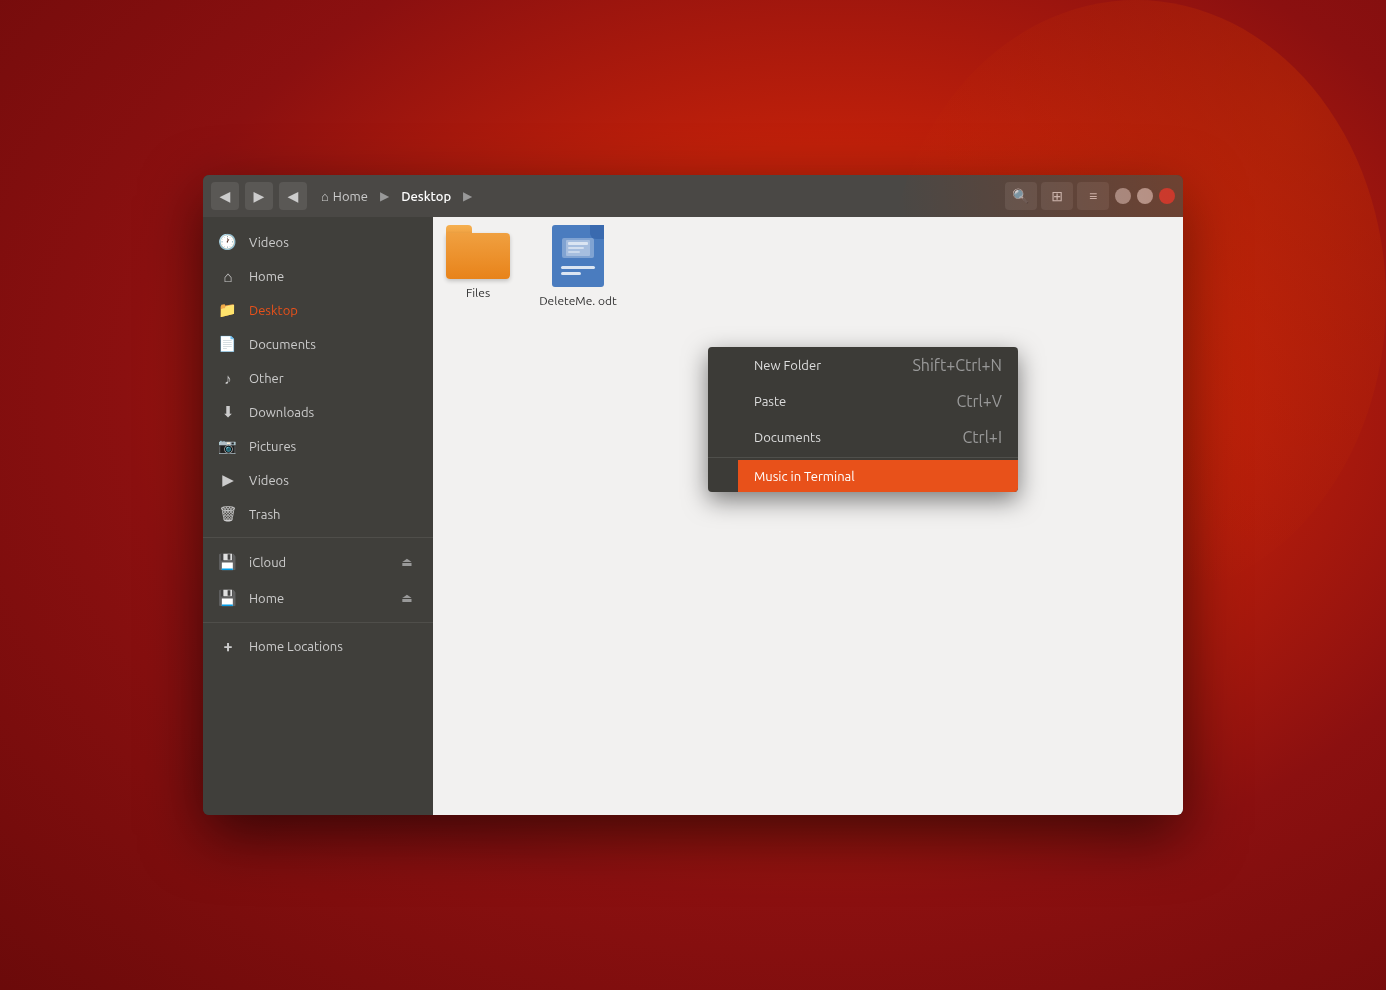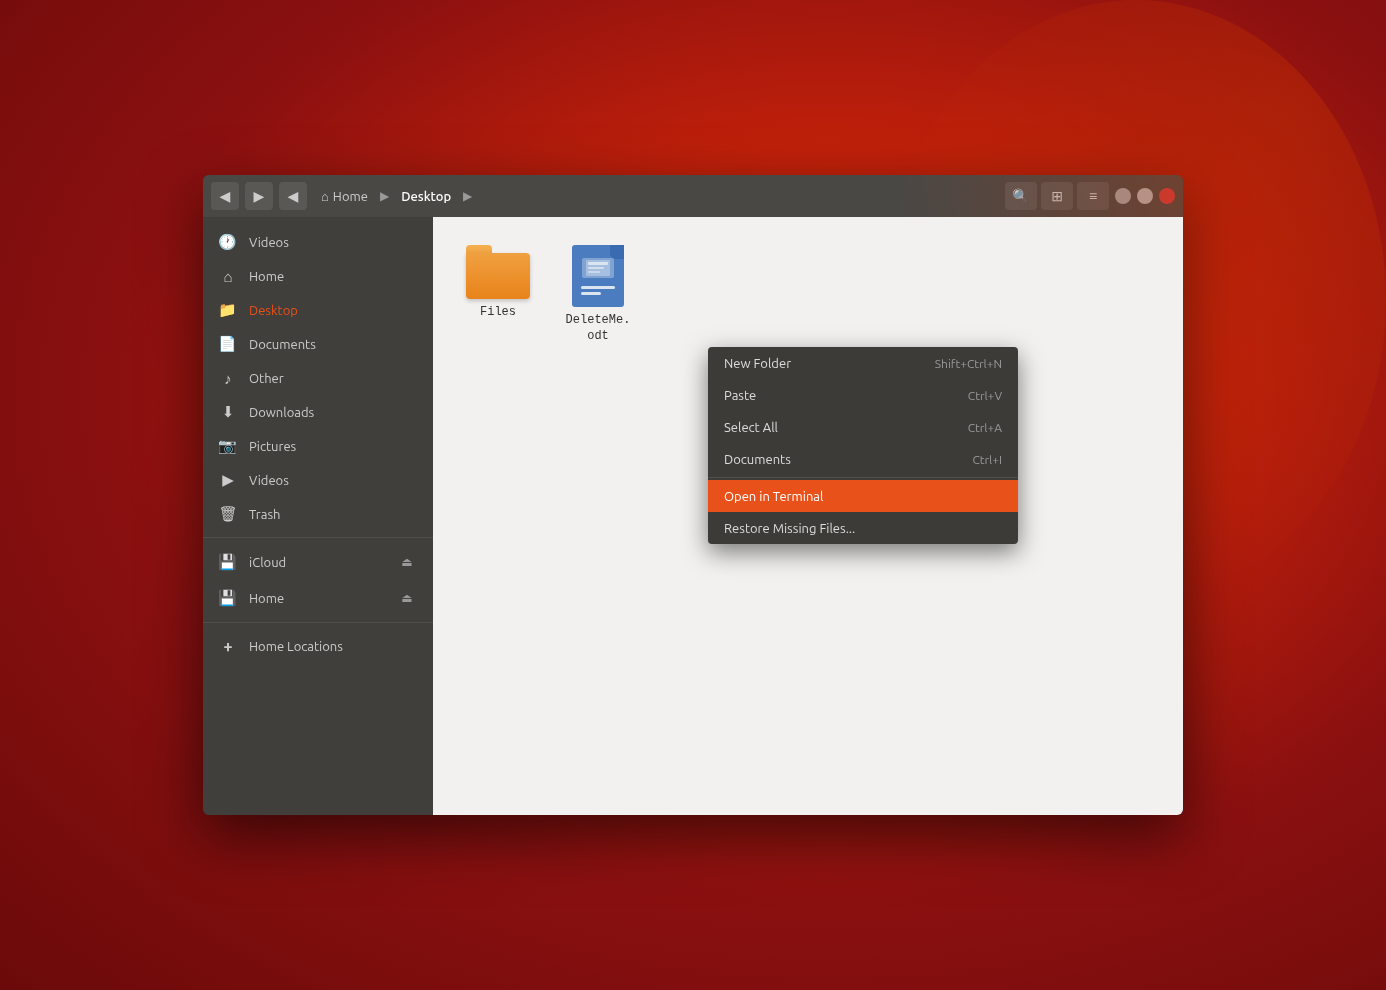--- a/index.html
+++ b/index.html
@@ -164,24 +164,22 @@
     
     .file-area {
       flex: 1;
       background: #f2f1f0;
       position: relative;
       overflow: hidden;
     }
     .files-grid {
       display: flex;
       flex-wrap: wrap;
-      padding: 20px;
       gap: 10px;
       align-content: flex-start;
-      font-family: Liberation Mono, monospace;
     }
     .file-item {
       width: 90px;
       display: flex;
       flex-direction: column;
       align-items: center;
       gap: 6px;
       padding: 8px 6px;
       border-radius: 4px;
       cursor: pointer;
@@ -271,28 +269,29 @@
       z-index: 100;
     }
     .ctx-item {
       display: flex;
       align-items: center;
       justify-content: space-between;
       padding: 9px 16px;
       color: #ddd;
       font-size: 13px;
       cursor: pointer;
+      margin-left: 30px;
     }
     .ctx-item.active {
       background: #e8511a;
       color: #fff;
     }
     .ctx-shortcut {
       color: #999;
-      font-size: 12px;
+      font-size: 16px;
     }
     .ctx-item.active .ctx-shortcut { color: rgba(255,255,255,0.8); }
     .ctx-separator {
       height: 1px;
       background: rgba(255,255,255,0.1);
       margin: 2px 0;
     }
   </style>
 </head>
 <body>
@@ -428,32 +427,24 @@
       <div class="context-menu">
         <div class="ctx-item">
           <span>New Folder</span>
           <span class="ctx-shortcut">Shift+Ctrl+N</span>
         </div>
         <div class="ctx-item">
           <span>Paste</span>
           <span class="ctx-shortcut">Ctrl+V</span>
         </div>
         <div class="ctx-item">
-          <span>Select All</span>
-          <span class="ctx-shortcut">Ctrl+A</span>
-        </div>
-        <div class="ctx-item">
           <span>Documents</span>
           <span class="ctx-shortcut">Ctrl+I</span>
         </div>
         <div class="ctx-separator"></div>
         <div class="ctx-item active">
-          <span>Open in Terminal</span>
-          <span class="ctx-shortcut"></span>
-        </div>
-        <div class="ctx-item">
-          <span>Restore Missing Files...</span>
+          <span>Music in Terminal</span>
           <span class="ctx-shortcut"></span>
         </div>
       </div>
     </div>
   </div>
 </div>
 
 </body></html>

